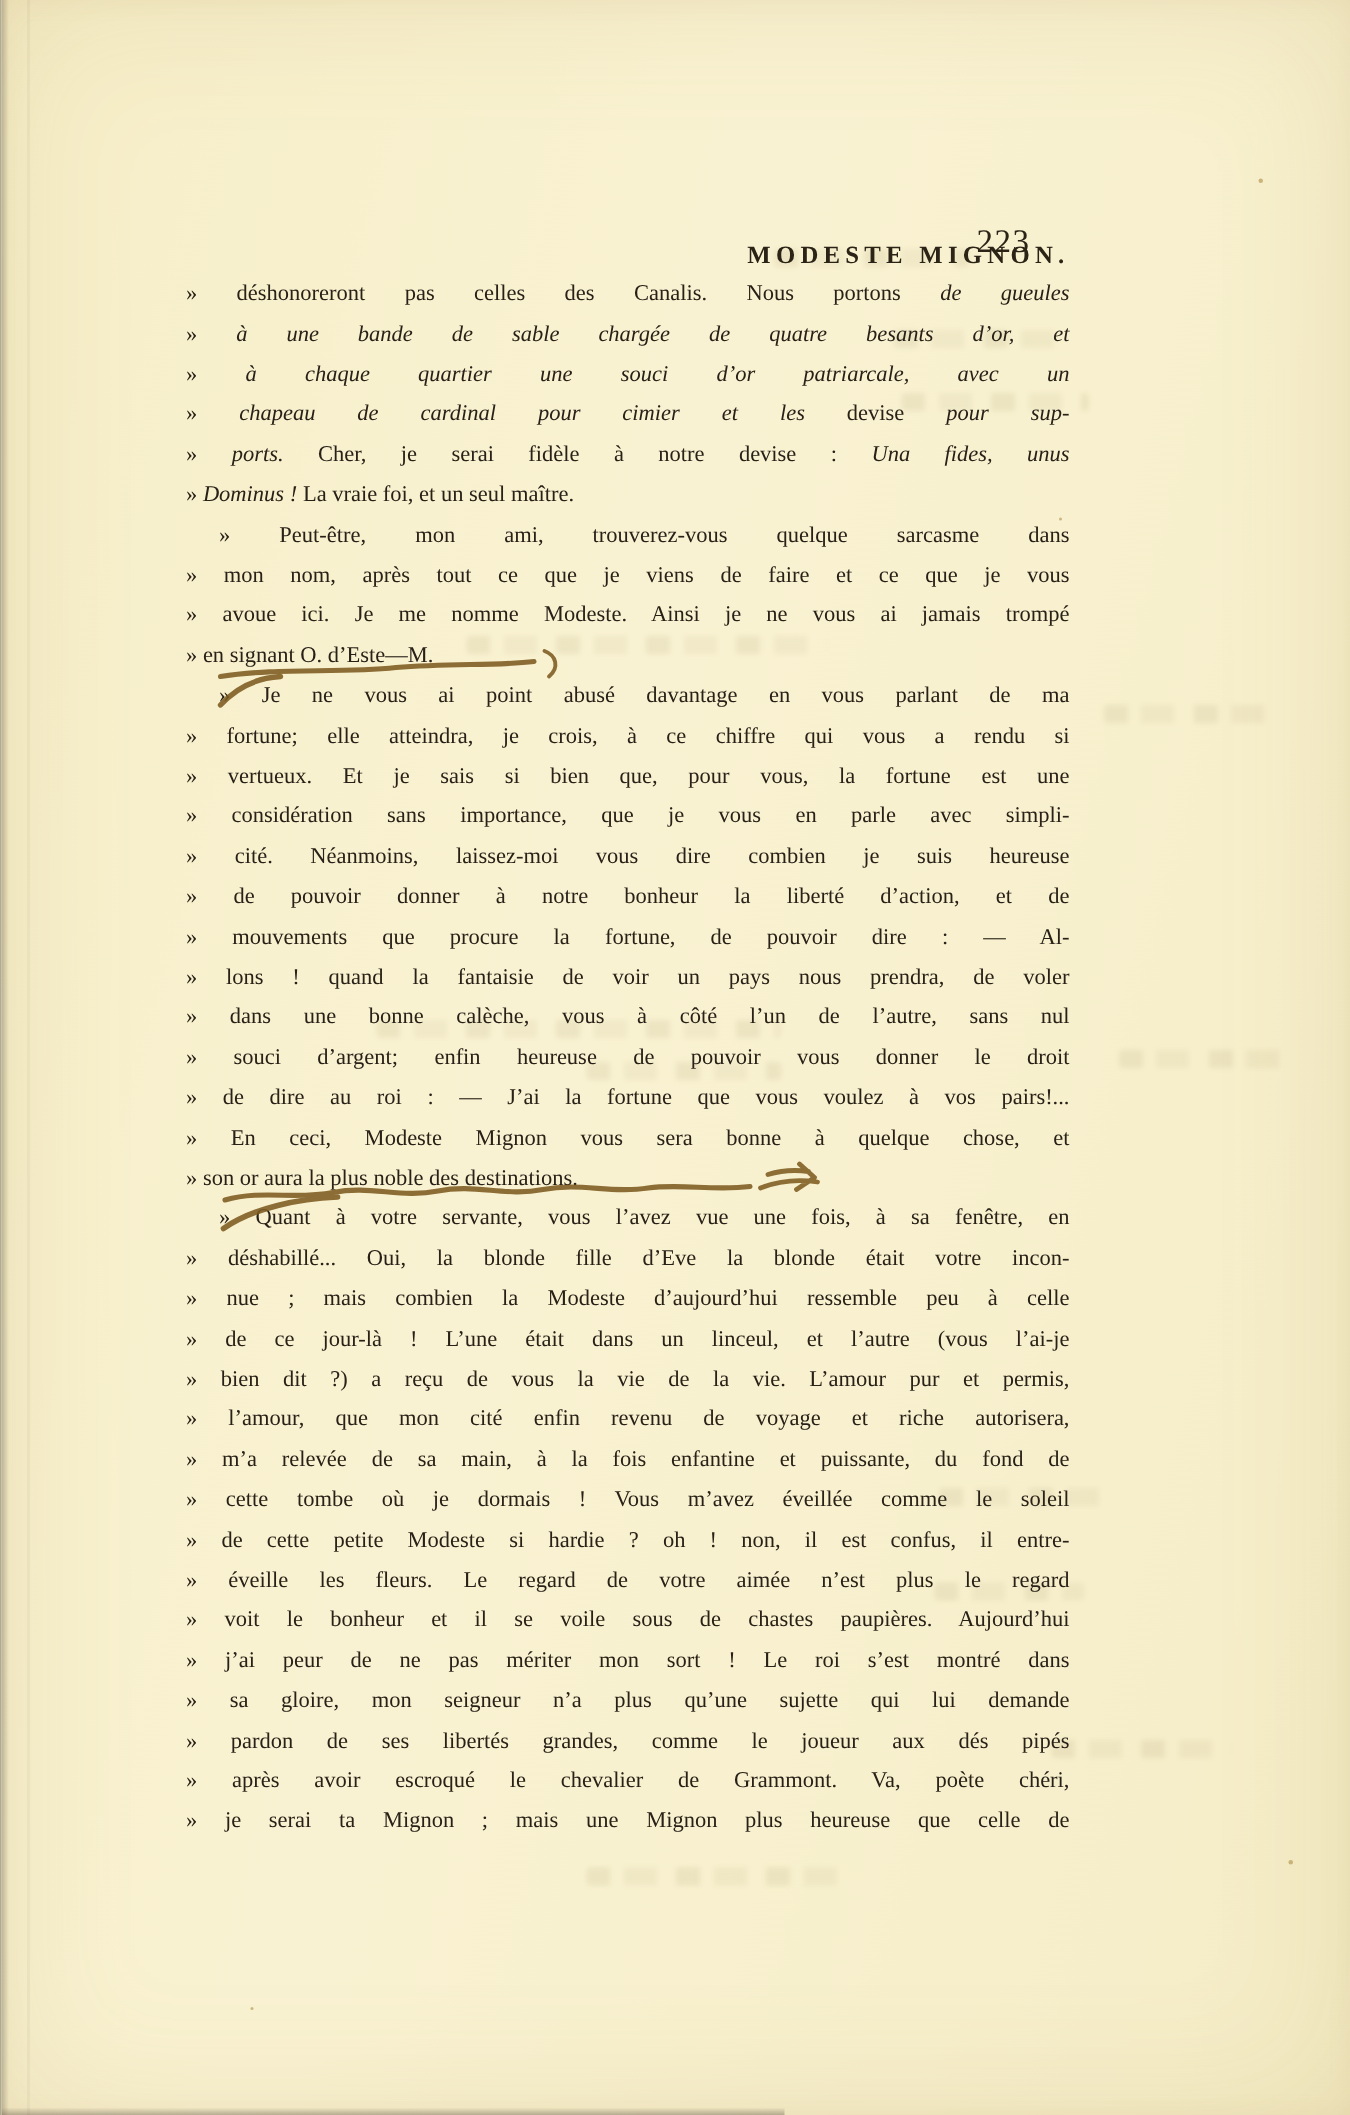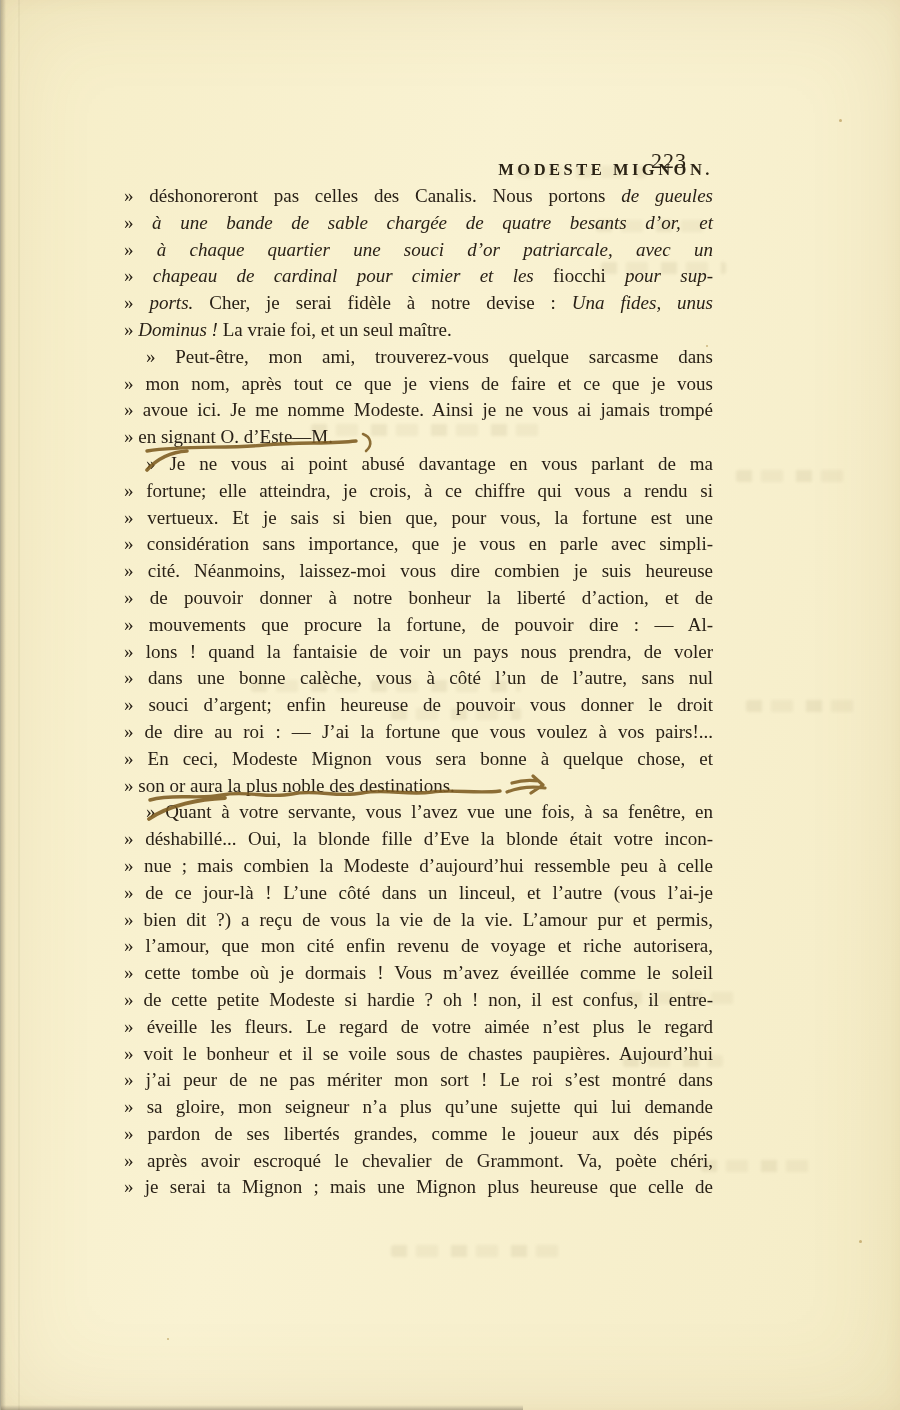--- a/index.html
+++ b/index.html
@@ -28,21 +28,21 @@
     text-align:right;font-size:16.5px;font-weight:700;letter-spacing:3.5px;
     color:#2b2315;
   }
   .page-number{
     position:absolute;left:650px;top:148px;
     font-size:22px;color:#2b2315;letter-spacing:1px;
   }
 
   .text-block{
     position:absolute;left:123px;top:183px;width:589px;
-    font-size:19px;line-height:26.8px;
+    font-size:15px;line-height:26.8px;
   }
   .line{text-align:justify;text-align-last:justify;white-space:normal;}
   .line.nj{text-align-last:left;}
   .line.ind{padding-left:22px;}
   .it{font-style:italic;}
 
   .annotation-svg{position:absolute;left:0;top:0;pointer-events:none;}
 
   .ghost{position:absolute;height:12px;opacity:.5;filter:blur(1.6px);border-radius:3px;
     background:repeating-linear-gradient(90deg,
@@ -94,21 +94,21 @@
   <div class="speck s3"></div>
   <div class="speck s4"></div>
 
   <div class="running-head">MODESTE MIGNON.</div>
   <div class="page-number">223</div>
 
   <div class="text-block">
       <div class="line"><span>» déshonoreront pas celles des Canalis. Nous portons </span><span class="it">de gueules</span></div>
       <div class="line"><span>» </span><span class="it">à une bande de sable chargée de quatre besants d’or, et</span></div>
       <div class="line"><span>» </span><span class="it">à chaque quartier une souci d’or patriarcale, avec un</span></div>
-      <div class="line"><span>» </span><span class="it">chapeau de cardinal pour cimier et les </span><span>fiocchi </span><span class="it">pour sup-</span></div>
+      <div class="line"><span>» </span><span class="it">chapeau de cardinal pour cimier et les </span><span>devise </span><span class="it">pour sup-</span></div>
       <div class="line"><span>» </span><span class="it">ports. </span><span>Cher, je serai fidèle à notre devise : </span><span class="it">Una fides, unus</span></div>
       <div class="line nj"><span>» </span><span class="it">Dominus ! </span><span>La vraie foi, et un seul maître.</span></div>
       <div class="line ind"><span>» Peut-être, mon ami, trouverez-vous quelque sarcasme dans</span></div>
       <div class="line"><span>» mon nom, après tout ce que je viens de faire et ce que je vous</span></div>
       <div class="line"><span>» avoue ici. Je me nomme Modeste. Ainsi je ne vous ai jamais trompé</span></div>
       <div class="line nj"><span>» en signant O. d’Este—M.</span></div>
       <div class="line ind"><span>» Je ne vous ai point abusé davantage en vous parlant de ma</span></div>
       <div class="line"><span>» fortune; elle atteindra, je crois, à ce chiffre qui vous a rendu si</span></div>
       <div class="line"><span>» vertueux. Et je sais si bien que, pour vous, la fortune est une</span></div>
       <div class="line"><span>» considération sans importance, que je vous en parle avec simpli-</span></div>
@@ -117,23 +117,24 @@
       <div class="line"><span>» mouvements que procure la fortune, de pouvoir dire : — Al-</span></div>
       <div class="line"><span>» lons ! quand la fantaisie de voir un pays nous prendra, de voler</span></div>
       <div class="line"><span>» dans une bonne calèche, vous à côté l’un de l’autre, sans nul</span></div>
       <div class="line"><span>» souci d’argent; enfin heureuse de pouvoir vous donner le droit</span></div>
       <div class="line"><span>» de dire au roi : — J’ai la fortune que vous voulez à vos pairs!...</span></div>
       <div class="line"><span>» En ceci, Modeste Mignon vous sera bonne à quelque chose, et</span></div>
       <div class="line nj"><span>» son or aura la plus noble des destinations.</span></div>
       <div class="line ind"><span>» Quant à votre servante, vous l’avez vue une fois, à sa fenêtre, en</span></div>
       <div class="line"><span>» déshabillé... Oui, la blonde fille d’Eve la blonde était votre incon-</span></div>
       <div class="line"><span>» nue ; mais combien la Modeste d’aujourd’hui ressemble peu à celle</span></div>
-      <div class="line"><span>» de ce jour-là ! L’une côté dans un linceul, et l’autre (vous l’ai-je</span></div>
+      <div class="line"><span>» de ce jour-là ! L’une était dans un linceul, et l’autre (vous l’ai-je</span></div>
       <div class="line"><span>» bien dit ?) a reçu de vous la vie de la vie. L’amour pur et permis,</span></div>
       <div class="line"><span>» l’amour, que mon cité enfin revenu de voyage et riche autorisera,</span></div>
+      <div class="line"><span>» m’a relevée de sa main, à la fois enfantine et puissante, du fond de</span></div>
       <div class="line"><span>» cette tombe où je dormais ! Vous m’avez éveillée comme le soleil</span></div>
       <div class="line"><span>» de cette petite Modeste si hardie ? oh ! non, il est confus, il entre-</span></div>
       <div class="line"><span>» éveille les fleurs. Le regard de votre aimée n’est plus le regard</span></div>
       <div class="line"><span>» voit le bonheur et il se voile sous de chastes paupières. Aujourd’hui</span></div>
       <div class="line"><span>» j’ai peur de ne pas mériter mon sort ! Le roi s’est montré dans</span></div>
       <div class="line"><span>» sa gloire, mon seigneur n’a plus qu’une sujette qui lui demande</span></div>
       <div class="line"><span>» pardon de ses libertés grandes, comme le joueur aux dés pipés</span></div>
       <div class="line"><span>» après avoir escroqué le chevalier de Grammont. Va, poète chéri,</span></div>
       <div class="line"><span>» je serai ta Mignon ; mais une Mignon plus heureuse que celle de</span></div>
     </div>

